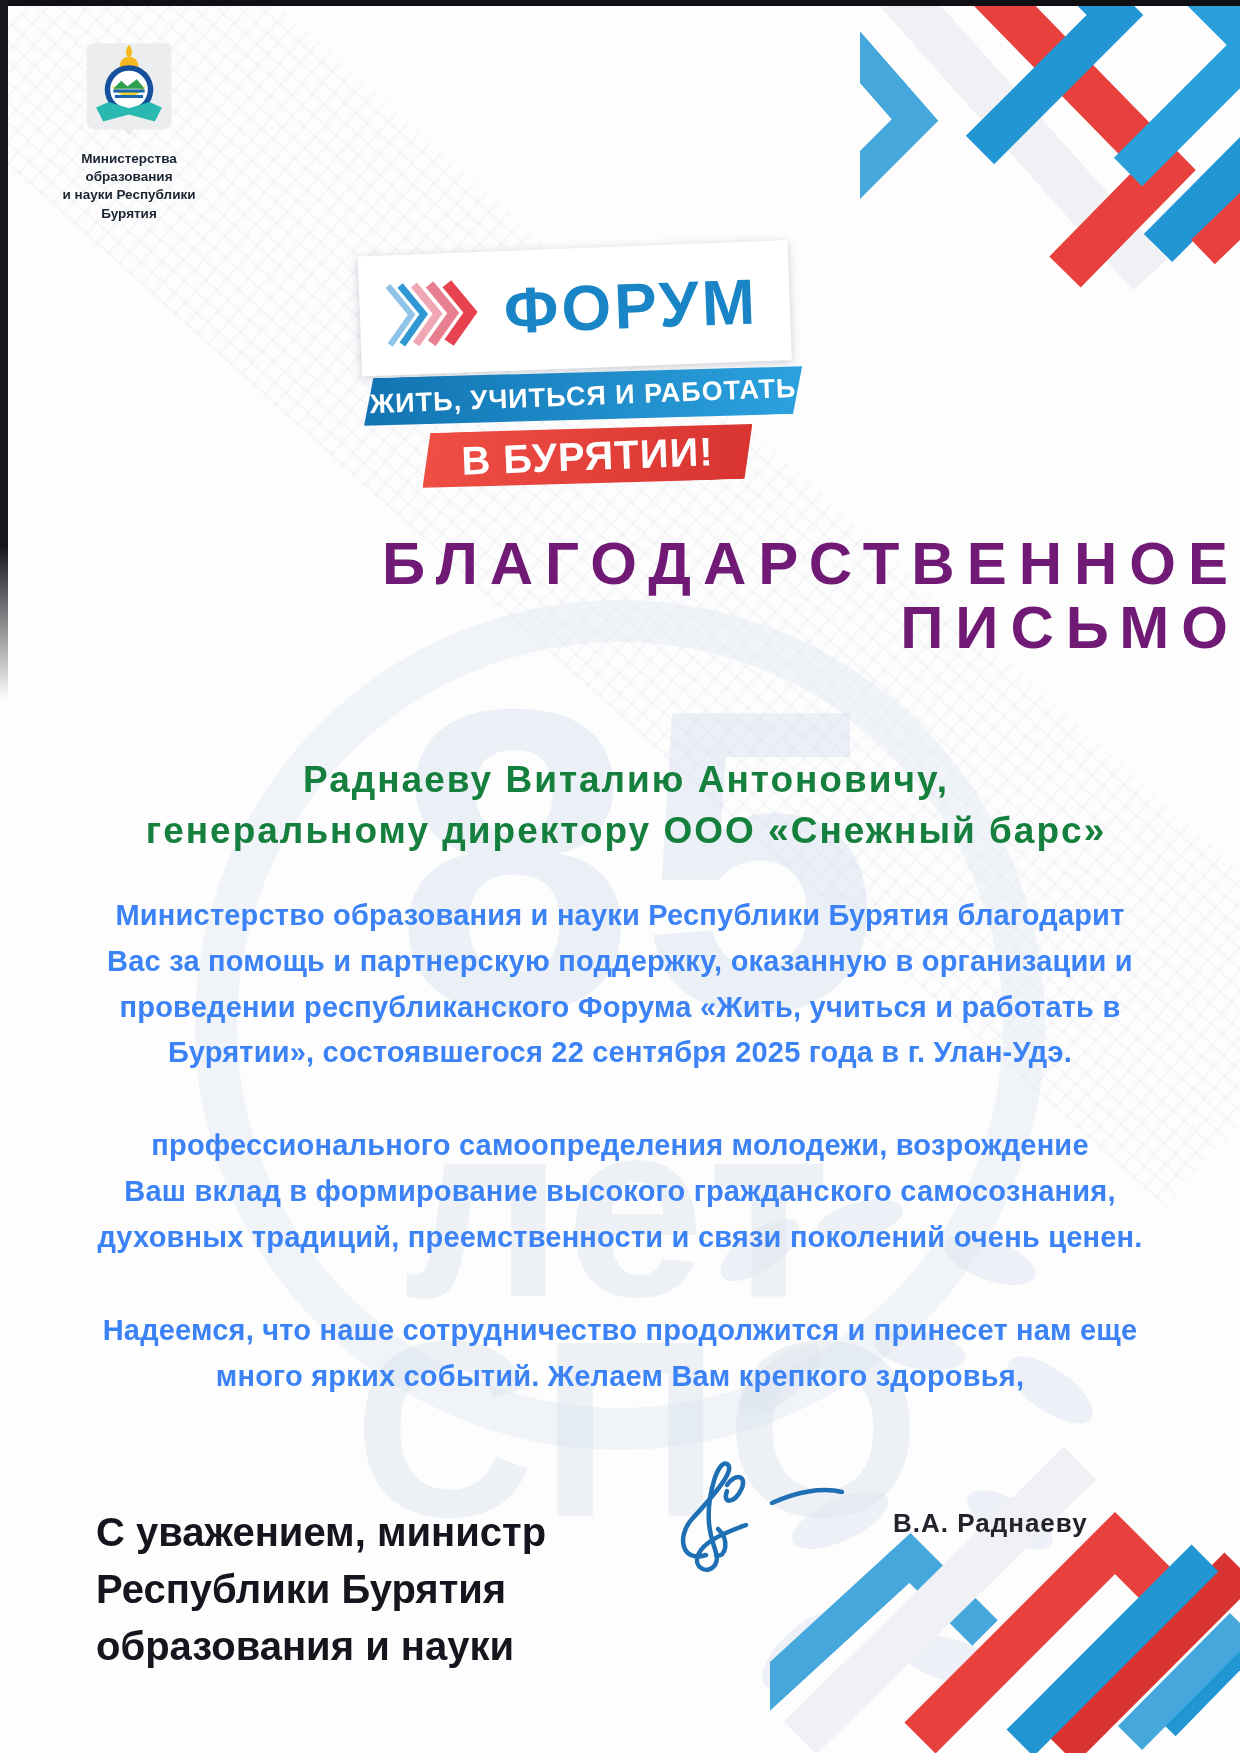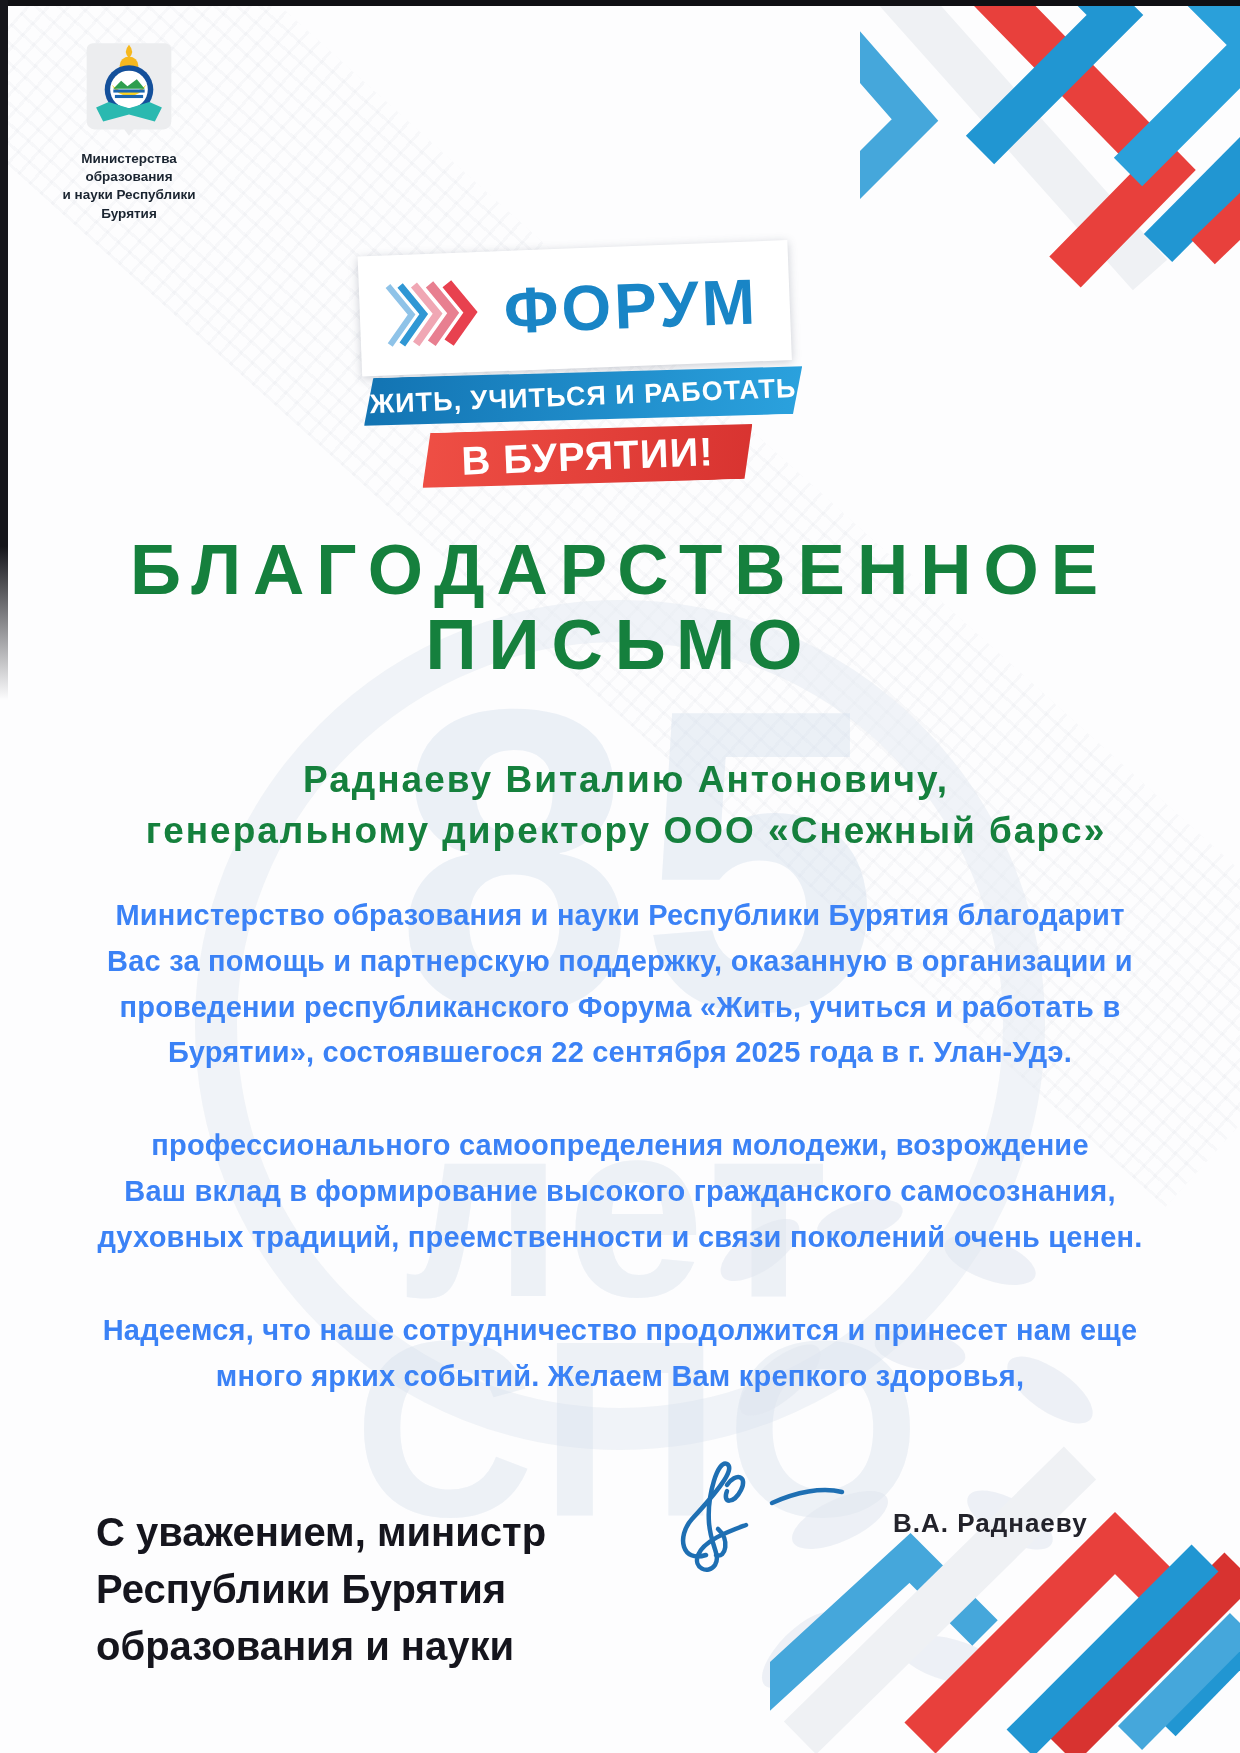--- a/index.html
+++ b/index.html
@@ -51,22 +51,22 @@
     clip-path:polygon(2.5% 0%, 100% 9%, 97.5% 100%, 0% 91%);
     font-size:27px; font-weight:700; letter-spacing:1px;
   }
   .banner-red {
     margin:5px auto 0 auto; width:332px; height:58px;
     background:linear-gradient(100deg,#ef4f45,#d83330);
     clip-path:polygon(3% 0%, 100% 6%, 97% 100%, 0% 94%);
     font-size:40px; font-weight:800; letter-spacing:1px;
   }
   
-  .title { position:absolute; z-index:2; left:0; right:0; top:532px; text-align:center;
-           font-size:71px; font-weight:900; line-height:1.06; letter-spacing:12px; color:#15803d; }
+  .title { position:absolute; z-index:2; left:0; right:0; top:532px; text-align:right;
+           font-size:60px; font-weight:900; line-height:1.06; letter-spacing:12px; color:#701a75; }
   .addressee { position:absolute; z-index:2; left:12px; right:0; top:754px; text-align:center;
                font-size:37px; font-weight:700; line-height:1.38; letter-spacing:2px; color:#15803d; }
   .body-text { position:absolute; z-index:2; left:86px; right:86px; top:893px; text-align:center;
                font-size:29px; font-weight:700; line-height:1.58; letter-spacing:0.2px; color:#3b82f6; }
   .body-text .para { margin-bottom:47px; }
   .signoff { position:absolute; z-index:2; left:96px; top:1504px; text-align:left;
              font-size:40px; font-weight:700; line-height:1.42; color:#15151d; }
   .signature { position:absolute; z-index:3; left:672px; top:1455px; }
   .signer { position:absolute; z-index:2; left:893px; top:1508px;
             font-size:26px; font-weight:700; letter-spacing:1px; color:#23232b; }

